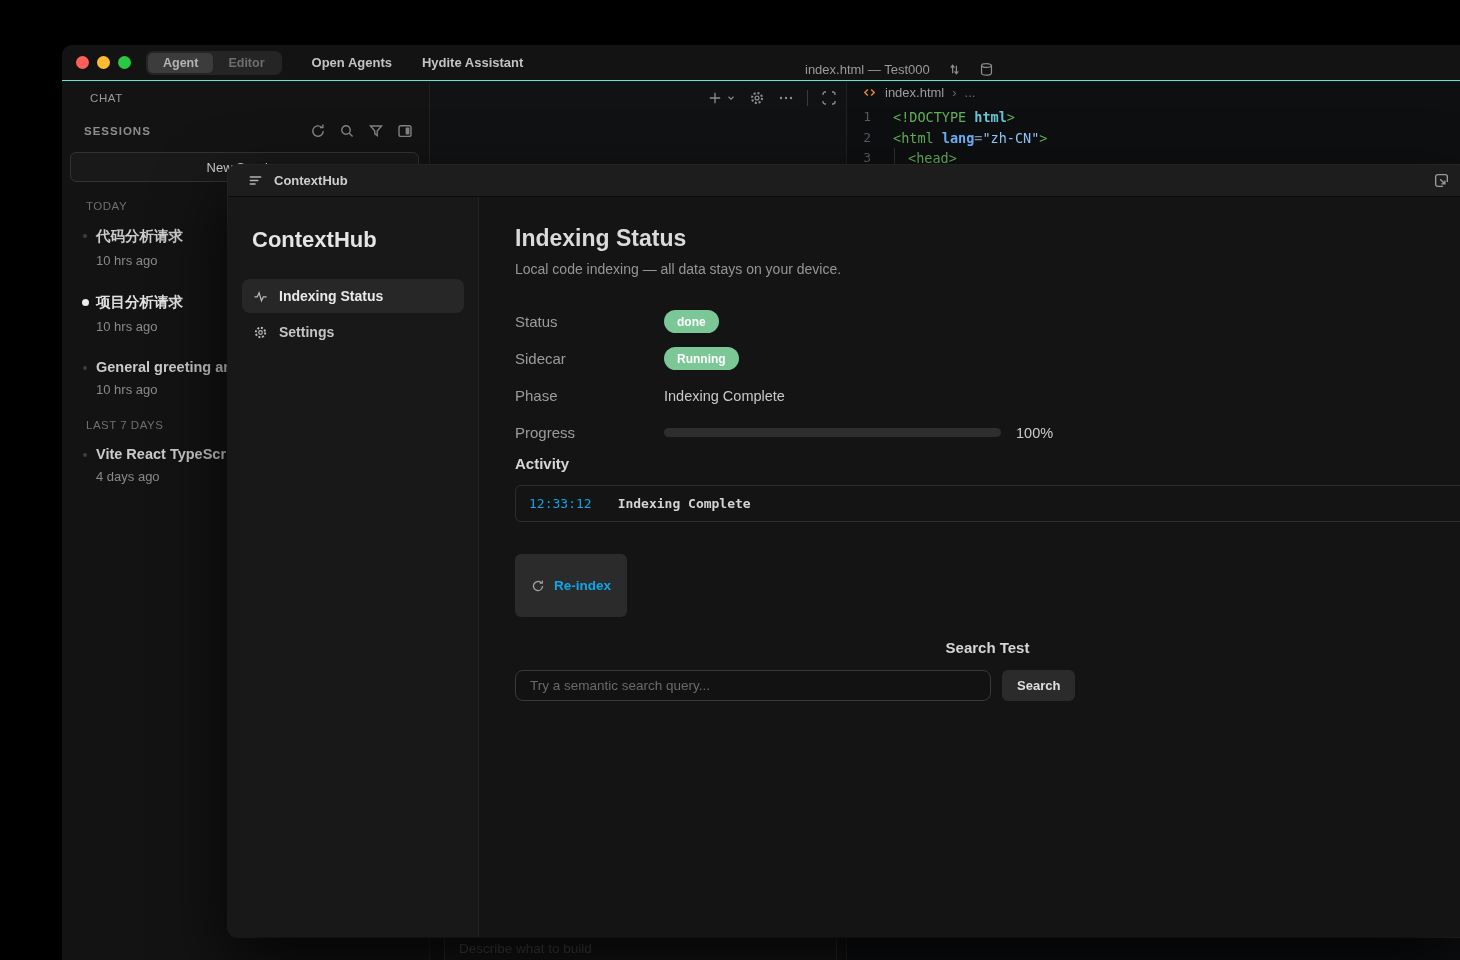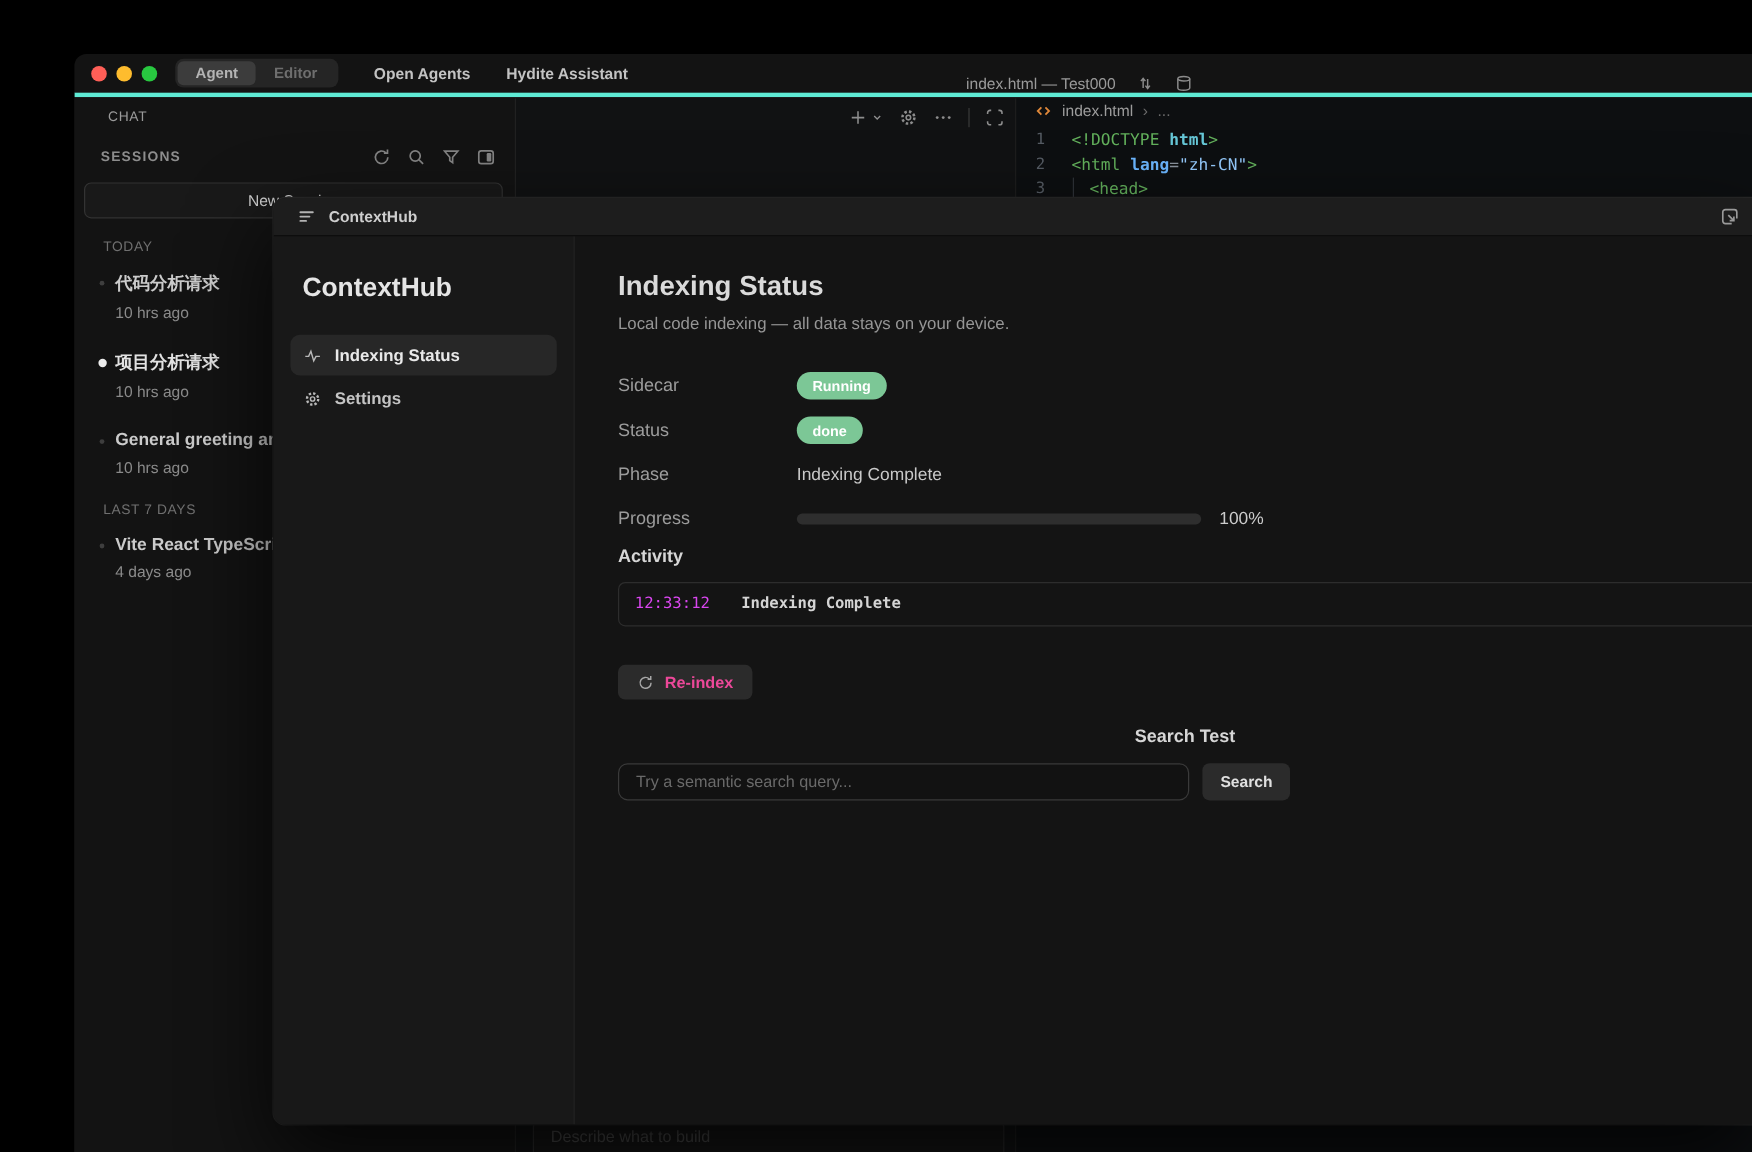--- a/index.html
+++ b/index.html
@@ -5,21 +5,21 @@
   * { margin:0; padding:0; box-sizing:border-box; }
   html,body { width:1460px; height:960px; background:#000; overflow:hidden;
               font-family:"Liberation Sans", sans-serif; }
   body { position:relative; }
   svg { display:block; }
 
   
   .app-window { position:absolute; left:62px; top:45px; right:0; bottom:0;
                 background:#131313; border-top-left-radius:10px; }
   .titlebar { position:absolute; top:0; left:0; right:0; height:36px;
-              display:flex; align-items:center; border-bottom:4px solid #5eead4;
+              display:flex; align-items:center; border-bottom:1px solid #5eead4;
               border-top-left-radius:10px; }
   .lights { display:flex; gap:8px; margin-left:14px; }
   .light { width:13px; height:13px; border-radius:50%; }
   .seg { display:flex; background:#252525; border-radius:7px; padding:2px; margin-left:15px; }
   .seg-btn { padding:3px 15px; font-size:12.5px; color:#6e6e6e; border-radius:5px; font-weight:700; }
   .seg-btn.active { background:#3c3c3c; color:#b4b4b4; }
   .menu-item { margin-left:30px; color:#c3c3c3; font-size:13px; font-weight:700; }
   .title-group { position:absolute; left:743px; top:0; height:48px; display:flex;
                  align-items:center; gap:17px; color:#9a9a9a; font-size:13px; }
   .title-group .ico { color:#8c8c8c; }
@@ -104,25 +104,25 @@
   .badge { display:inline-block; background:#7cc796; color:#fff; font-size:12px; font-weight:700;
            padding:4.5px 13px; border-radius:999px; }
   .srow-value { font-size:14.5px; color:#c9c9c9; }
   .pbar { width:337px; height:9px; border-radius:5px; background:#2e2e2e; overflow:hidden; }
   .pfill { width:100%; height:100%; background:#6e6e6e; border-radius:5px; }
   .pct { margin-left:15px; font-size:14.5px; color:#cccccc; }
   .activity-title { margin-top:4px; font-size:15px; font-weight:bold; color:#d6d6d6; }
   .logbox { margin-top:13px; margin-right:-8px; height:37px; border:1px solid #2d2d2d;
             border-radius:6px; display:flex; align-items:center; padding-left:13px;
             font-family:"DejaVu Sans Mono", monospace; font-size:13px; }
-  .log-time { color:#d946ef; }
+  .log-time { color:#0ea5e9; }
   .log-msg { margin-left:26px; color:#d4d4d4; font-weight:bold; }
   .reindex-btn { margin-top:32px; display:inline-flex; align-items:center; gap:9px;
-                 background:#2b2b2b; border:none; border-radius:6px; padding:7px 16px;
-                 color:#ec4899; font-size:13.5px; font-weight:600; cursor:pointer;
+                 background:#2b2b2b; border:none; border-radius:6px; padding:24px 16px;
+                 color:#0ea5e9; font-size:13.5px; font-weight:600; cursor:pointer;
                  font-family:"Liberation Sans",sans-serif; }
   .reindex-btn .ico { color:#a7a7a7; }
   .search-title { margin-top:22px; font-size:15px; font-weight:bold; color:#d6d6d6;text-align:center; }
   .search-row { margin-top:14px; display:flex; }
   .search-input { width:476px; height:31px; background:#121212; border:1px solid #3a3a3a;
                   border-radius:8px; padding:0 14px; font-size:13.5px; color:#cfcfcf; outline:none;
                   font-family:"Liberation Sans",sans-serif; }
   .search-input::placeholder { color:#6a6a6a; }
   .search-btn { margin-left:11px; background:#2b2b2b; border:none; border-radius:6px;
                 padding:8px 15px; color:#e0e0e0; font-size:13px; font-weight:600; cursor:pointer;
@@ -329,26 +329,26 @@
         </div>
       </div>
     </div>
 
     <div class="modal-main">
       <div class="mm-title">Indexing Status</div>
       <div class="mm-sub">Local code indexing — all data stays on your device.</div>
 
       <div class="status-rows">
         <div class="srow">
+          <span class="srow-label">Status</span>
+          <span class="badge">done</span>
+        </div>
+        <div class="srow">
           <span class="srow-label">Sidecar</span>
           <span class="badge">Running</span>
-        </div>
-        <div class="srow">
-          <span class="srow-label">Status</span>
-          <span class="badge">done</span>
         </div>
         <div class="srow">
           <span class="srow-label">Phase</span>
           <span class="srow-value">Indexing Complete</span>
         </div>
         <div class="srow">
           <span class="srow-label">Progress</span>
           <span class="pbar"><span class="pfill"></span></span>
           <span class="pct">100%</span>
         </div>

